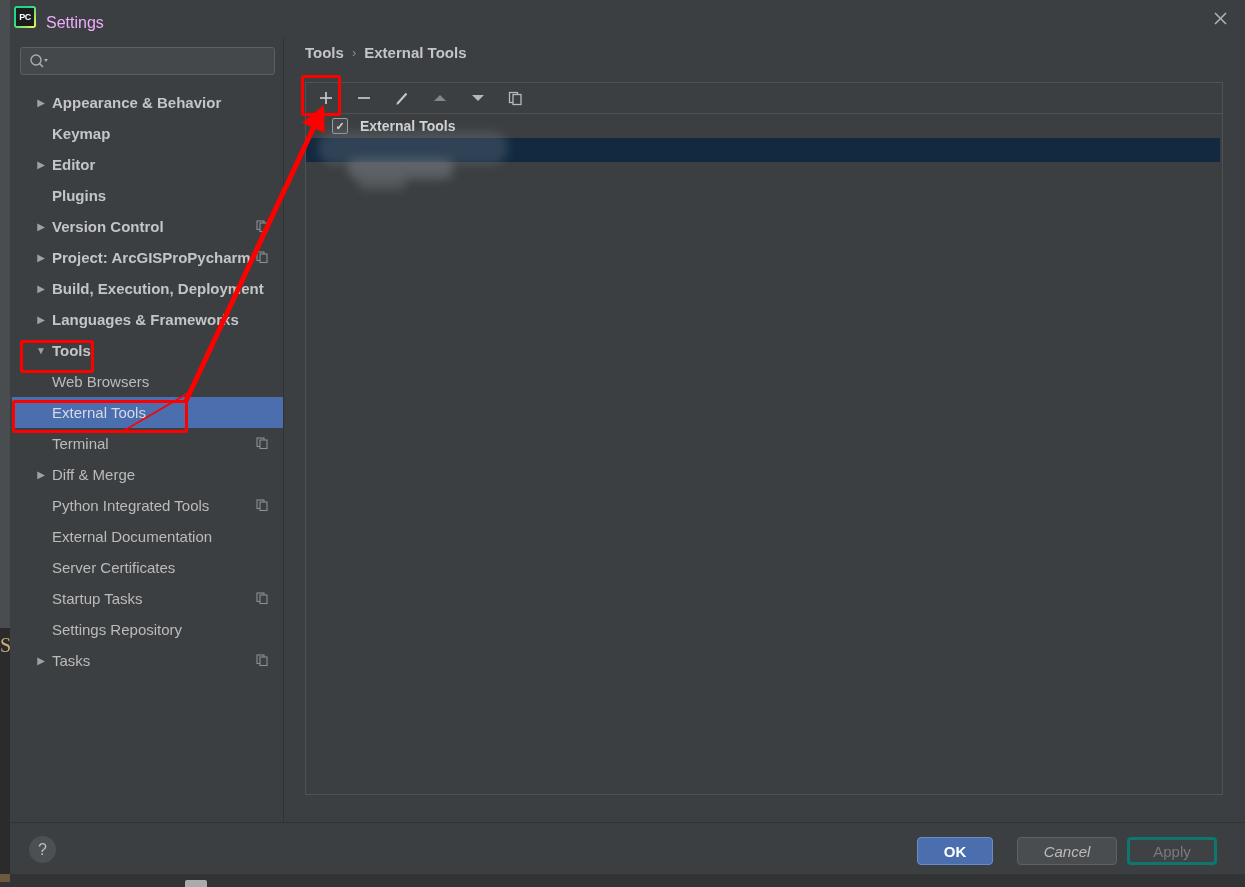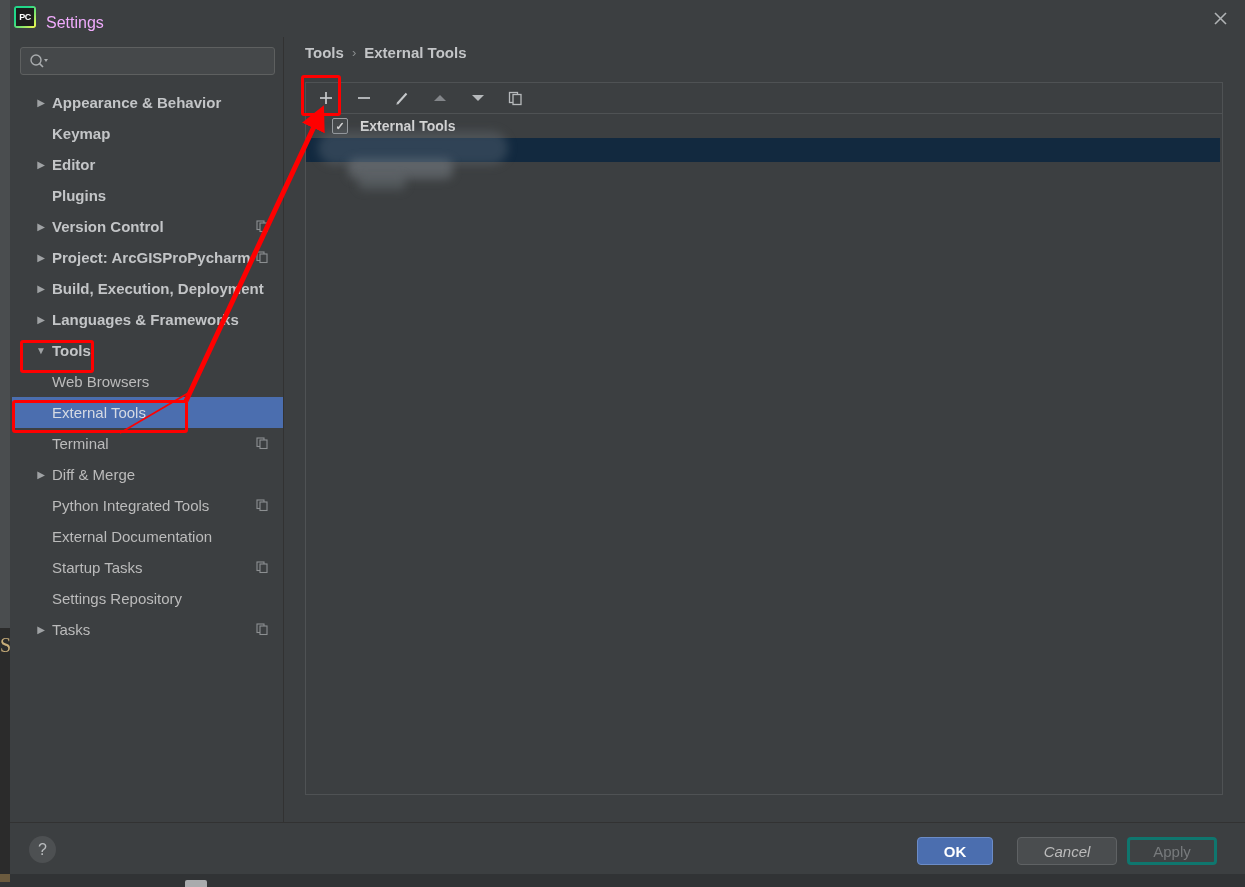--- a/index.html
+++ b/index.html
@@ -489,20 +489,24 @@
               <rect x="1" y="1.5" width="7" height="8.5" fill="none" stroke="#9a9da0" stroke-width="1.1"></rect>
               <rect x="4" y="3.5" width="7" height="8.5" fill="#3c3f41" stroke="#9a9da0" stroke-width="1.1"></rect>
             </svg></span>
         </div>
         <div class="tree-row level1">
           <span class="twisty"></span>
           <span class="lbl">External Documentation</span>
         </div>
         <div class="tree-row level1">
           <span class="twisty"></span>
+          <span class="lbl">Server Certificates</span>
+        </div>
+        <div class="tree-row level1">
+          <span class="twisty"></span>
           <span class="lbl">Startup Tasks</span>
           <span class="copy-icon"><svg width="13" height="13" viewBox="0 0 13 13">
               <rect x="1" y="1.5" width="7" height="8.5" fill="none" stroke="#9a9da0" stroke-width="1.1"></rect>
               <rect x="4" y="3.5" width="7" height="8.5" fill="#3c3f41" stroke="#9a9da0" stroke-width="1.1"></rect>
             </svg></span>
         </div>
         <div class="tree-row level1">
           <span class="twisty"></span>
           <span class="lbl">Settings Repository</span>
         </div>

